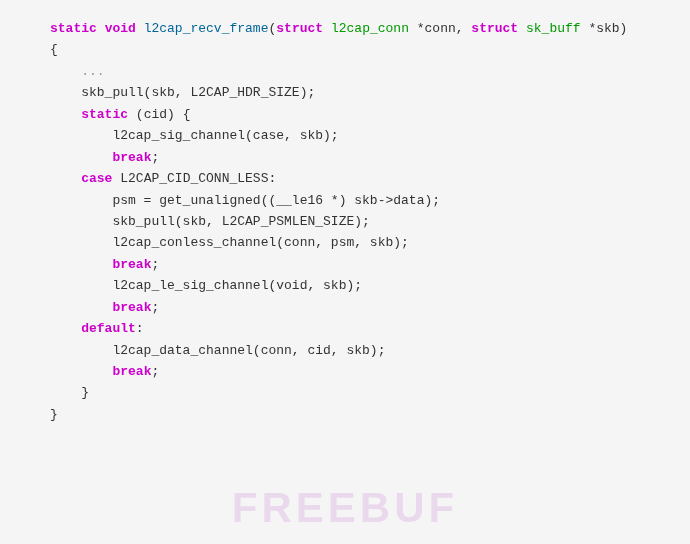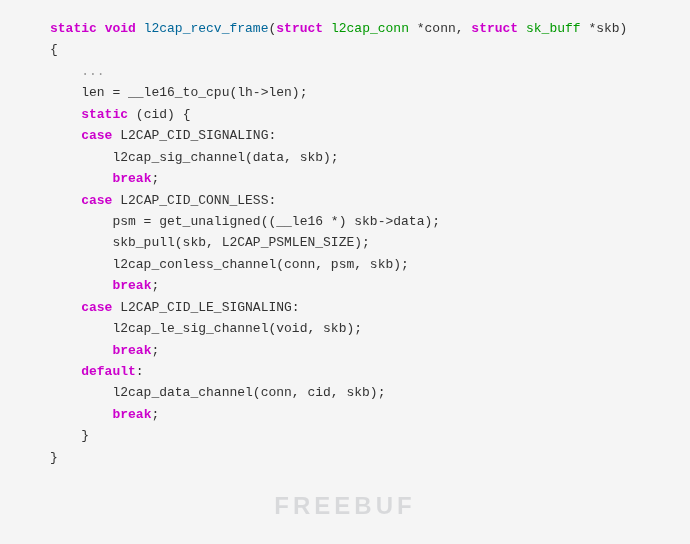--- a/index.html
+++ b/index.html
@@ -24,54 +24,52 @@
     }
     .kw { color: #cc00cc; font-weight: 600; } 
     .fn { color: #006699; } 
     .ty { color: #009900; } 
     .va { color: #333333; } 
     .co { color: #999999; } 
 
     
     .watermark {
       position: absolute;
-      bottom: 24px;
+      bottom: 12px;
       left: 50%;
       transform: translateX(-50%);
       opacity: 0.12;
-      font-size: 24px;
+      font-size: 42px;
       font-weight: 900;
       letter-spacing: 4px;
-      color: #0f172a;
+      color: #a21caf;
       font-family: Arial, sans-serif;
       pointer-events: none;
       white-space: nowrap;
     }
   </style>
 </head>
 <body>
 
 <div class="code-block" id="code-container">
 <span class="line"><span class="kw">static</span><span class="va"> </span><span class="kw">void</span><span class="va"> </span><span class="fn">l2cap_recv_frame</span><span class="va">(</span><span class="kw">struct</span><span class="va"> </span><span class="ty">l2cap_conn</span><span class="va"> *conn, </span><span class="kw">struct</span><span class="va"> </span><span class="ty">sk_buff</span><span class="va"> *skb)</span></span>
     <span class="line"><span class="va">{</span></span>
     <span class="line"><span class="va">    </span><span class="co">...</span></span>
-    <span class="line"><span class="va">    len = __le16_to_cpu(lh-&gt;len);</span></span>
+    <span class="line"><span class="va">    skb_pull(skb, L2CAP_HDR_SIZE);</span></span>
     <span class="line"><span class="va"></span></span>
     <span class="line"><span class="va">    </span><span class="kw">static</span><span class="va"> (cid) {</span></span>
-    <span class="line"><span class="va">    </span><span class="kw">case</span><span class="va"> L2CAP_CID_SIGNALING:</span></span>
-    <span class="line"><span class="va">        l2cap_sig_channel(data, skb);</span></span>
+    <span class="line"><span class="va">        l2cap_sig_channel(case, skb);</span></span>
     <span class="line"><span class="va">        </span><span class="kw">break</span><span class="va">;</span></span>
     <span class="line"><span class="va"></span></span>
     <span class="line"><span class="va">    </span><span class="kw">case</span><span class="va"> L2CAP_CID_CONN_LESS:</span></span>
     <span class="line"><span class="va">        psm = get_unaligned((__le16 *) skb-&gt;data);</span></span>
     <span class="line"><span class="va">        skb_pull(skb, L2CAP_PSMLEN_SIZE);</span></span>
     <span class="line"><span class="va">        l2cap_conless_channel(conn, psm, skb);</span></span>
     <span class="line"><span class="va">        </span><span class="kw">break</span><span class="va">;</span></span>
     <span class="line"><span class="va"></span></span>
-    <span class="line"><span class="va">    </span><span class="kw">case</span><span class="va"> L2CAP_CID_LE_SIGNALING:</span></span>
     <span class="line"><span class="va">        l2cap_le_sig_channel(void, skb);</span></span>
     <span class="line"><span class="va">        </span><span class="kw">break</span><span class="va">;</span></span>
     <span class="line"><span class="va"></span></span>
     <span class="line"><span class="va">    </span><span class="kw">default</span><span class="va">:</span></span>
     <span class="line"><span class="va">        l2cap_data_channel(conn, cid, skb);</span></span>
     <span class="line"><span class="va">        </span><span class="kw">break</span><span class="va">;</span></span>
     <span class="line"><span class="va">    }</span></span>
     <span class="line"><span class="va">}</span></span>
   </div>
 

